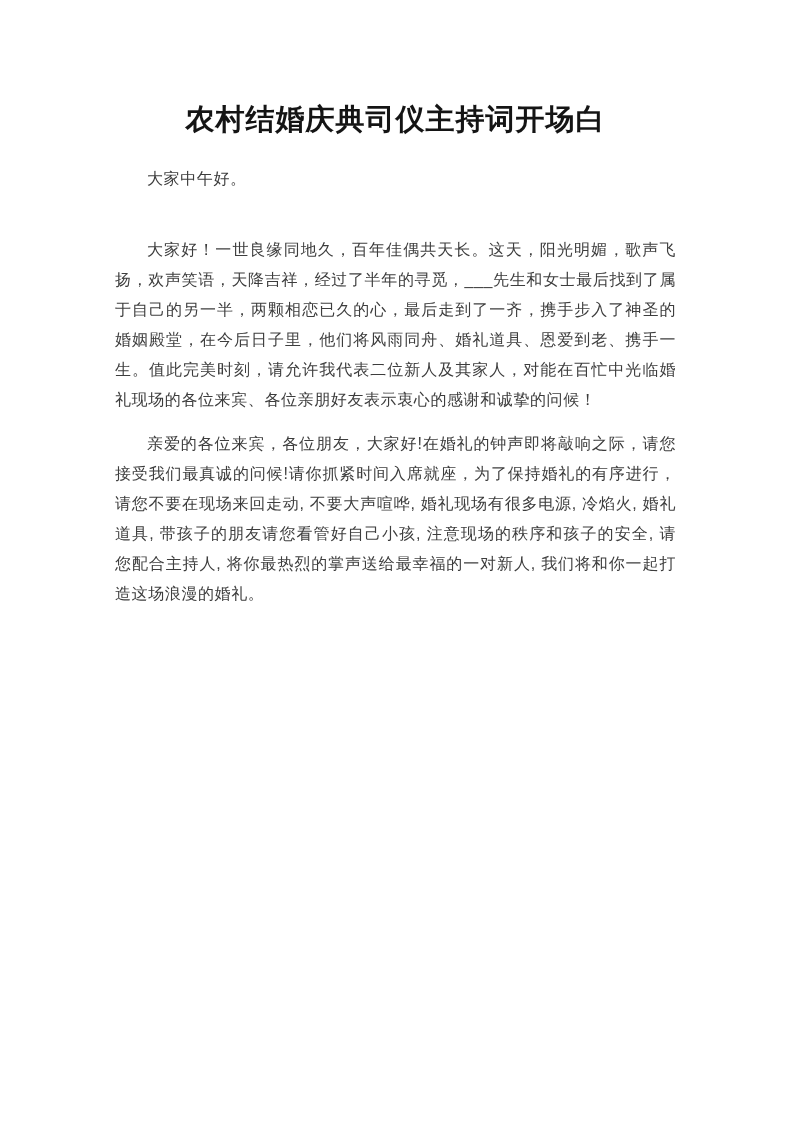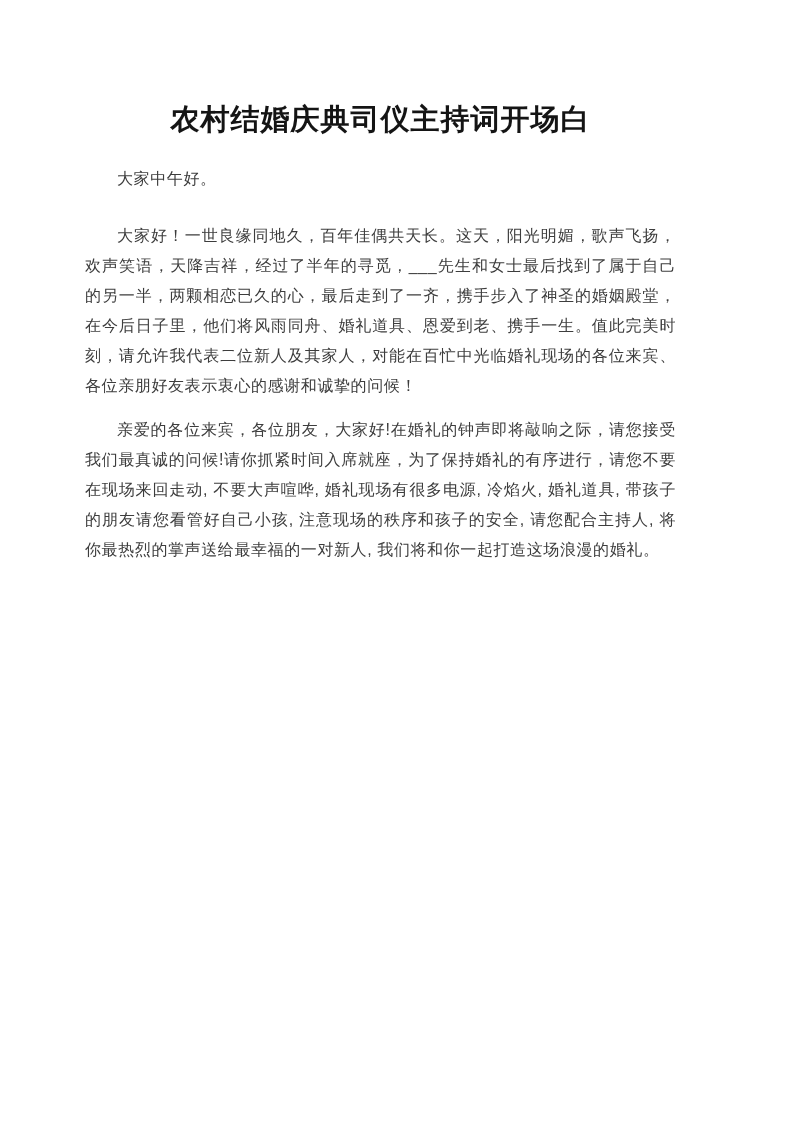--- a/index.html
+++ b/index.html
@@ -7,21 +7,21 @@
     padding: 0;
     background: #ffffff;
   }
   .page {
     position: relative;
     width: 794px;
     height: 1123px;
     margin: 0 auto;
     background: #ffffff;
     box-sizing: border-box;
-    padding: 100px 118px 40px 85px;
+    padding: 100px 118px 40px 115px;
     overflow: hidden;
     font-family: "Liberation Sans", "DejaVu Sans", sans-serif;
   }
   .doc-title {
     margin: 0 0 26px 0;
     font-size: 29px;
     line-height: 38px;
     font-weight: 700;
     text-align: center;
     color: #141414;
@@ -31,21 +31,21 @@
     margin: 0 0 14px 0;
     font-size: 16px;
     line-height: 30px;
     color: #3d3d3d;
     text-align: justify;
     text-indent: 2em;
     letter-spacing: 0.6px;
     word-break: break-all;
   }
   .para.greeting {
-    margin-bottom: 27px;
+    margin-bottom: 41px;
     text-align: left;
   }
   .para.final {
   }
 </style>
 </head>
 <body>
 
 <div class="page">
   <h1 class="doc-title">农村结婚庆典司仪主持词开场白</h1>

